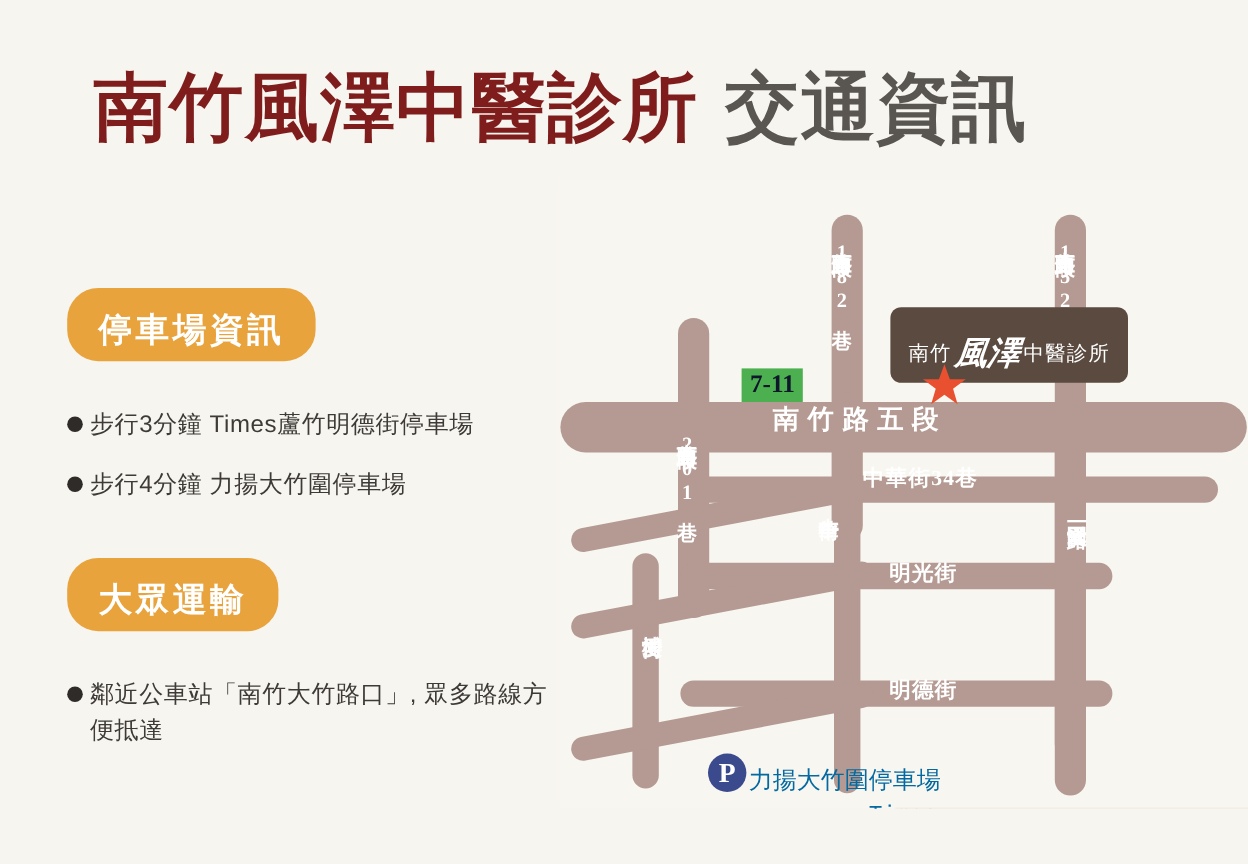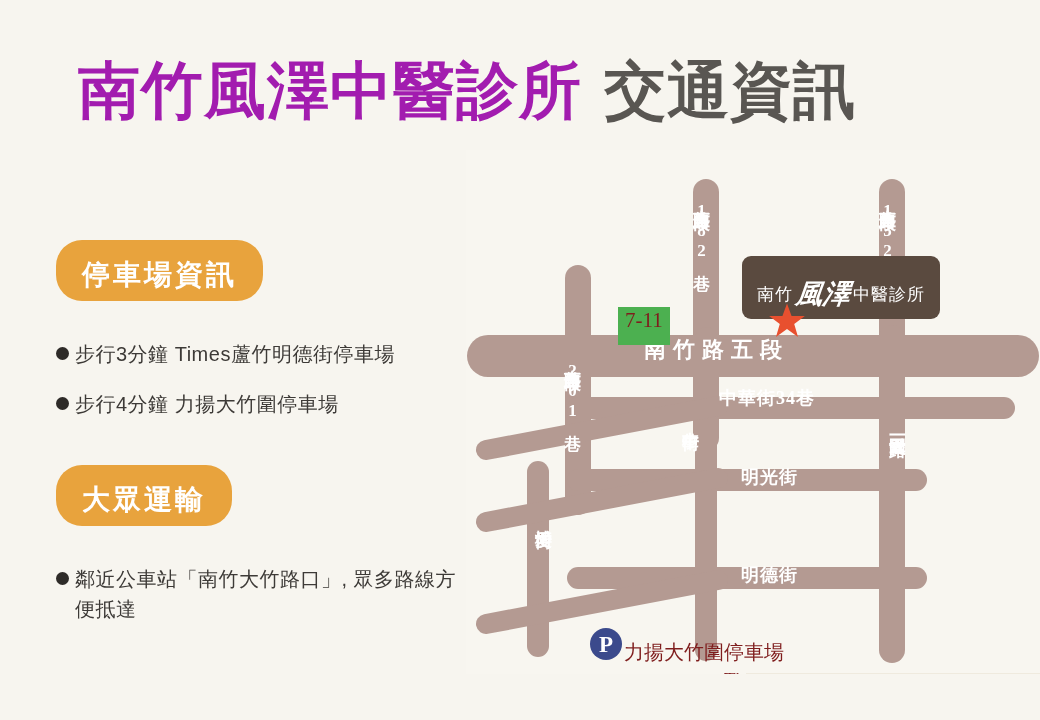--- a/index.html
+++ b/index.html
@@ -27,21 +27,21 @@
     left: 78px;
     top: 48px;
     height: 86px;
     display: flex;
     align-items: center;
     white-space: nowrap;
   }
   .title-main {
     font-size: 62px;
     font-weight: bold;
-    color: #a21caf;
+    color: #7f1d1d;
     letter-spacing: 1px;
     line-height: 1;
   }
   .title-sub {
     font-size: 62px;
     font-weight: bold;
     color: #595652;
     letter-spacing: 1px;
     line-height: 1;
     margin-left: 22px;
@@ -137,25 +137,25 @@
   #lbl-mingde { left: 275px; top: 413px; font-size: 18px; letter-spacing: 1px; }
   #lbl-aiguo { left: 420px; top: 274px; font-size: 17px; }
   #lbl-boai { left: 66px; top: 366px; font-size: 17px; }
 
   
   #seven-eleven {
     position: absolute;
     left: 152px;
     top: 157px;
     background: #4cb050;
-    color: #7f1d1d;
-    font-family: "Liberation Serif", "DejaVu Serif", serif;
-    font-weight: normal;
+    color: #0f172a;
+    font-family: "Liberation Serif", "DejaVu Serif", serif;
+    font-weight: bold;
     font-size: 21px;
-    padding: 2px 7px 13px 7px;
+    padding: 2px 7px 3px 7px;
     letter-spacing: 0px;
     line-height: 1.1;
   }
 
   
   #clinic-sign {
     position: absolute;
     left: 276px;
     top: 106px;
     background: #5a4a3f;
@@ -207,22 +207,22 @@
     font-size: 23px;
     display: flex;
     align-items: center;
     justify-content: center;
     line-height: 1;
   }
   #p-liyang { left: 124px; top: 478px; }
 
   .park-label {
     position: absolute;
-    color: #7f1d1d;
-    font-family: Liberation Serif, serif;
+    color: #0369a1;
+    font-family: Liberation Mono, monospace;
     white-space: nowrap;
     line-height: 1.15;
   }
   #lbl-times {
     left: 258px;
     top: 519px;
     font-size: 19px;
   }
   #lbl-times .l1 { font-size: 19px; display: block; }
   #lbl-liyang {

